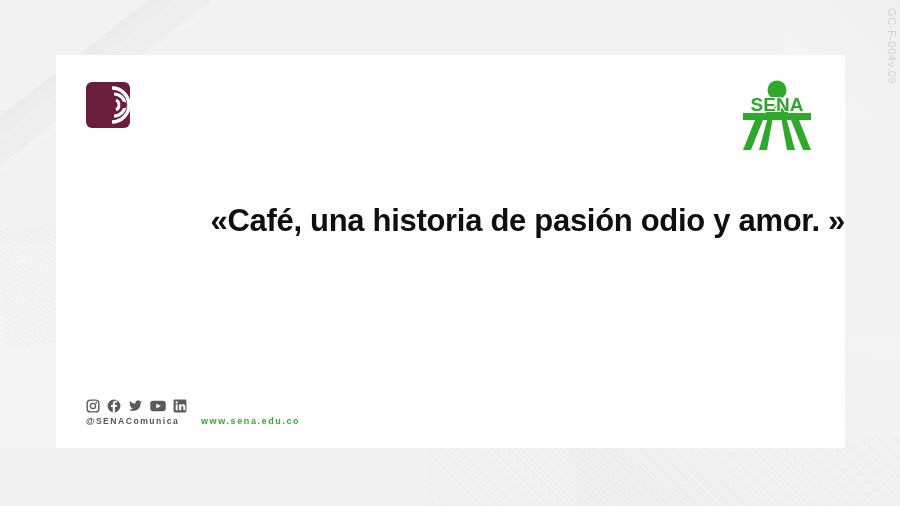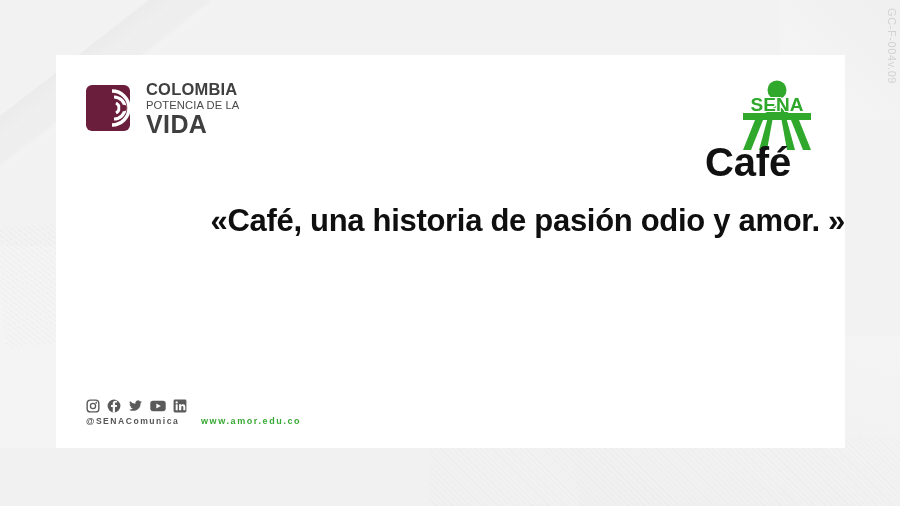--- a/index.html
+++ b/index.html
@@ -287,40 +287,34 @@
 
       <div class="colombia-logo">
         <svg class="col-emblem" viewBox="0 0 52 50">
           <rect x="0" y="2" width="44" height="46" rx="6" ry="6" fill="#6b1e3c"></rect>
           <path d="M26 8 A17 17 0 0 1 26 42" fill="none" stroke="#ffffff" stroke-width="3.4"></path>
           <path d="M28 14 A11 11 0 0 1 28 36" fill="none" stroke="#ffffff" stroke-width="3.2"></path>
           <path d="M30 20 A5.6 5.6 0 0 1 30 30" fill="none" stroke="#ffffff" stroke-width="3"></path>
           <circle cx="37.5" cy="25" r="3.2" fill="#6b1e3c"></circle>
           <path d="M26 8 A17 17 0 0 1 26 42" fill="none" stroke="#6b1e3c" stroke-width="0"></path>
         </svg>
-        <div class="col-wordmark">
-          <div class="col-line1">COLOMBIA</div>
-          <div class="col-line2">POTENCIA DE LA</div>
-          <div class="col-line3">VIDA</div>
-        </div>
       </div>
 
       <svg class="sena-logo" viewBox="0 0 80 80">
         <circle cx="40" cy="15" r="9.5" fill="#2fa82b"></circle>
         <rect x="6" y="38" width="68" height="7" fill="#2fa82b"></rect>
         <polygon points="40,30 62,45 54,45 40,38 26,45 18,45" fill="#2fa82b"></polygon>
         <polygon points="36,42 30,75 22,75 31,42" fill="#2fa82b"></polygon>
         <polygon points="44,42 50,75 58,75 49,42" fill="#2fa82b"></polygon>
         <polygon points="26,45 18,45 6,75 14,75" fill="#2fa82b"></polygon>
         <polygon points="54,45 62,45 74,75 66,75" fill="#2fa82b"></polygon>
         <text x="40" y="36" text-anchor="middle" font-family="Liberation Sans, sans-serif" font-size="19" font-weight="bold" fill="#2fa82b" stroke="#ffffff" stroke-width="2.2" paint-order="stroke">SENA</text>
       </svg>
     </div>
 
-    <div class="title-cafe">Café</div>
 
     <div class="quote-line">«Café, una historia de pasión odio y amor. »</div>
 
     <div class="card-footer">
       <div class="footer-social">
         <div class="social-icons">
 
           <svg width="14" height="14" viewBox="0 0 24 24">
             <rect x="2" y="2" width="20" height="20" rx="5.5" ry="5.5" fill="none" stroke="#5a5a5a" stroke-width="2.4"></rect>
             <circle cx="12" cy="12" r="4.4" fill="none" stroke="#5a5a5a" stroke-width="2.2"></circle>
@@ -345,17 +339,17 @@
             <rect x="1" y="1" width="22" height="22" rx="2.5" ry="2.5" fill="#5a5a5a"></rect>
             <rect x="4.6" y="9.2" width="3.4" height="10.2" fill="#ffffff"></rect>
             <circle cx="6.3" cy="5.8" r="2" fill="#ffffff"></circle>
             <path d="M10.4 9.2h3.25v1.42c.46-.82 1.6-1.7 3.3-1.7 3.5 0 4.15 2.2 4.15 5.06v5.42h-3.4v-4.8c0-1.15-.02-2.62-1.64-2.62-1.64 0-1.9 1.24-1.9 2.53v4.89h-3.76z" fill="#ffffff"></path>
           </svg>
 
         </div>
         <div class="handle">@SENAComunica</div>
       </div>
 
-      <div class="site-url">www.amor.edu.co</div>
+      <div class="site-url">www.sena.edu.co</div>
     </div>
 
   </div>
 </div>
 
 </body></html>

